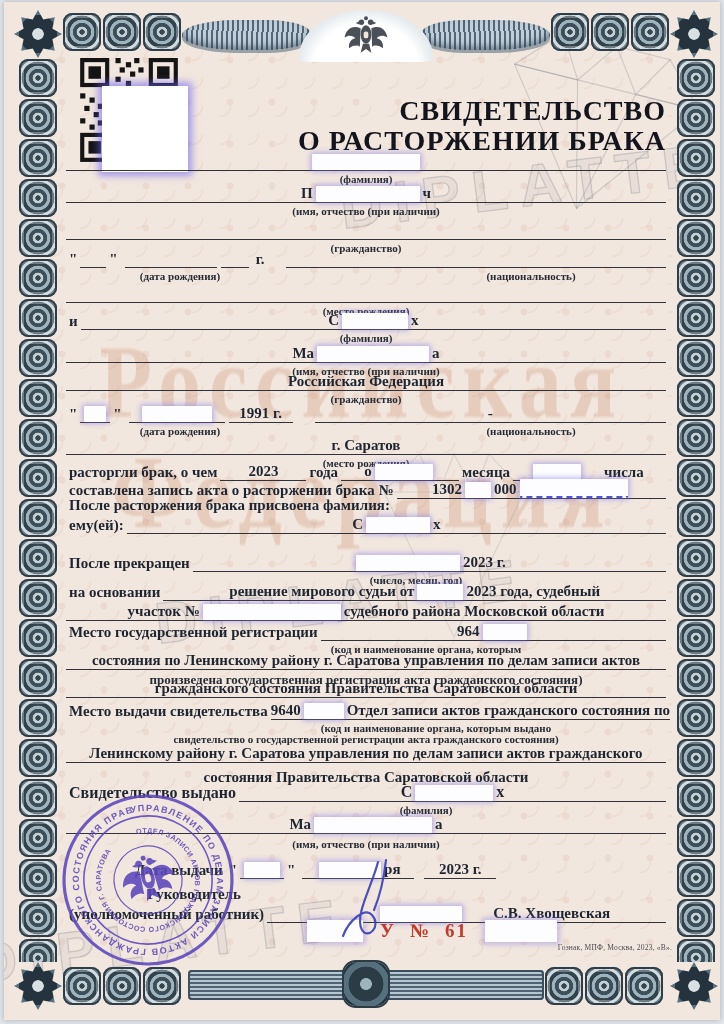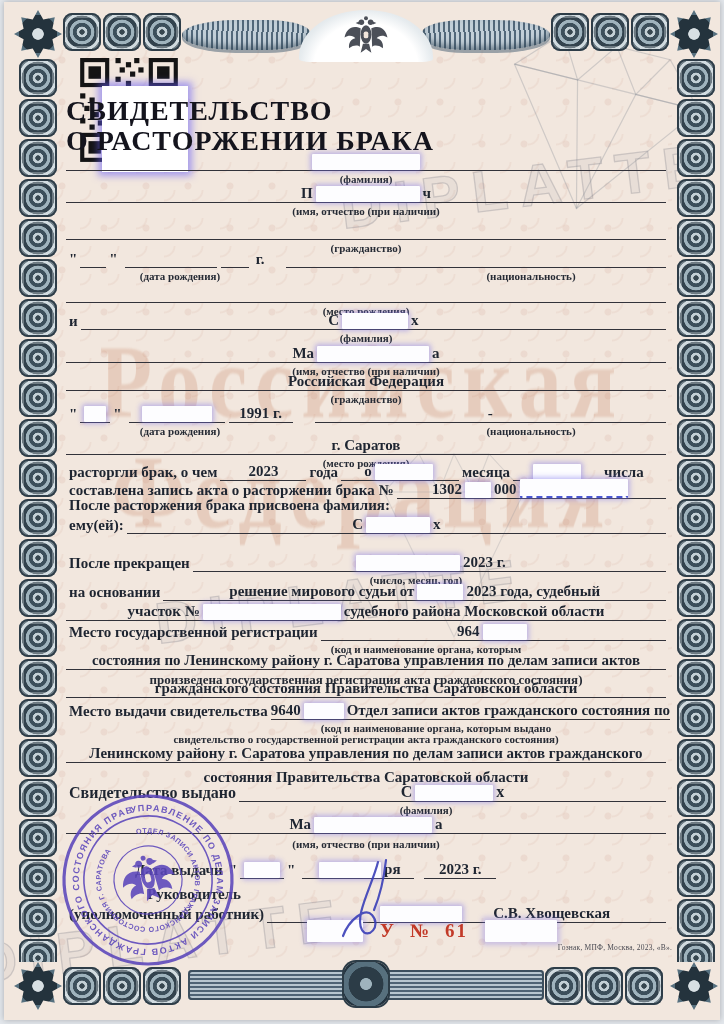--- a/index.html
+++ b/index.html
@@ -77,21 +77,21 @@
     position:absolute;left:0;right:0;text-align:center;
     font-weight:700;font-size:86px;letter-spacing:8px;
     color:rgba(186,100,60,.20);transform:scaleY(1.2);filter:blur(.7px);
     pointer-events:none;
   }
   .sketch{position:absolute;pointer-events:none;}
 
   
   #content{position:absolute;left:62px;top:60px;width:600px;height:910px;}
   .title{
-    position:absolute;left:0;right:0;text-align:left;
+    position:absolute;left:0;right:0;text-align:right;
     font-size:28px;font-weight:700;letter-spacing:1px;color:#14141d;
   }
   .row{
     position:absolute;left:0;right:0;display:flex;align-items:flex-end;
     font-size:15px;font-weight:700;color:#1e2531;white-space:nowrap;line-height:1.15;
   }
   .row .t{padding:0 3px;}
   .u{
     border-bottom:1.5px solid #32323a;height:19px;
     display:flex;align-items:flex-end;justify-content:center;white-space:nowrap;

